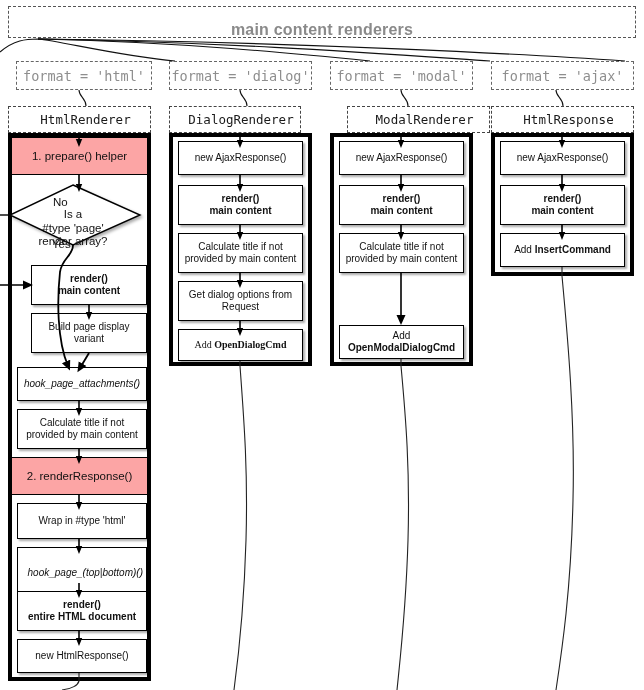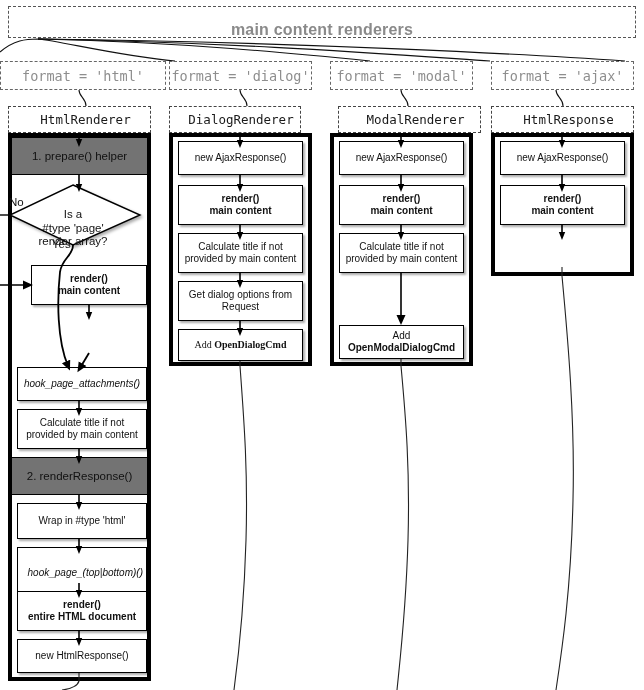--- a/index.html
+++ b/index.html
@@ -52,21 +52,21 @@
     position:absolute;background:#fff;border:1.4px solid #000;box-sizing:border-box;
     display:flex;align-items:center;justify-content:center;text-align:center;
     font-size:10px;color:#111;line-height:1.22;
     box-shadow:2px 2px 2px rgba(0,0,0,.33);
     padding:0 3px;
   }
   .pbox b{font-weight:bold;}
   .pbox.ital{font-style:italic;}
   
   .band{
-    position:absolute;background:#737373;
+    position:absolute;background:#fca5a5;
     border-top:1.4px solid #000;border-bottom:1.4px solid #000;
     box-sizing:border-box;
     display:flex;align-items:center;justify-content:center;
     font-size:11.5px;color:#111;
   }
   .diamond-label{
     position:absolute;font-size:11.5px;color:#111;
   }
   svg{position:absolute;left:0;top:0;overflow:visible;}
 </style>
@@ -87,65 +87,68 @@
       <path d="M 38,39 C 230,42 400,55 490,61"></path>
       <path d="M 38,39 C 300,42 540,55 625,61"></path>
 
       <path d="M 79,90 C 79,97 86,98 86,106"></path>
       <path d="M 240,90 C 240,97 247,98 247,106"></path>
       <path d="M 401,90 C 401,97 408,98 408,106"></path>
       <path d="M 556,90 C 556,97 563,98 563,106"></path>
     </g>
   </svg>
 
-  <div class="fmt" style="left:0;width:166px;">
+  <div class="fmt" style="left:16px;width:136px;">
     <span>format = 'html'</span>
   </div>
   <div class="fmt" style="left:169px;width:143px;">
     <span>format = 'dialog'</span>
   </div>
   <div class="fmt" style="left:330px;width:143px;">
     <span>format = 'modal'</span>
   </div>
   <div class="fmt" style="left:491px;width:143px;">
     <span>format = 'ajax'</span>
   </div>
 
   <div class="rname" style="left:8px;width:143px;">
     <span>HtmlRenderer</span>
   </div>
   <div class="rname" style="left:169px;width:132px;">
     <span>DialogRenderer</span>
   </div>
-  <div class="rname" style="left:338px;width:143px;align-items:center;">
+  <div class="rname" style="left:347px;width:143px;align-items:center;">
     <span>ModalRenderer</span>
   </div>
   <div class="rname" style="left:491px;width:143px;">
     <span>HtmlResponse</span>
   </div>
 
   <div class="rbox" style="left:8px;top:133px;width:143px;height:548px;"></div>
 
   <div class="band" style="left:12px;top:137px;width:135px;height:38px;">
     <span>1. prepare() helper</span>
   </div>
 
   <svg style="left:0;top:0;" width="644" height="690">
     <polygon points="73,185 140,215 73,245 10,215" fill="#fff" stroke="#000" stroke-width="1.4" style="filter:drop-shadow(2px 2px 1.5px rgba(0,0,0,.33))"></polygon>
   </svg>
   <div class="diamond-label" style="left:33px;top:208px;text-align:center;width:80px;line-height:1.18;">
     <div>Is a</div>
     <div>#type 'page'</div>
     <div>render array?</div>
   </div>
-  <div class="diamond-label" style="left:9px;top:196px;">No</div>
+  <div class="diamond-label" style="left:9px;top:196px;padding-left:44px;">No</div>
   <div class="diamond-label" style="left:52px;top:238px;">Yes</div>
 
   <div class="pbox" style="left:31px;top:265px;width:116px;height:40px;font-weight:bold;">
     <span>render()<br>main content</span>
+  </div>
+  <div class="pbox" style="left:31px;top:313px;width:116px;height:40px;">
+    <span>Build page display<br>variant</span>
   </div>
   <div class="pbox ital" style="left:17px;top:367px;width:130px;height:34px;">
     <span>hook_page_attachments()</span>
   </div>
   <div class="pbox" style="left:17px;top:409px;width:130px;height:40px;">
     <span>Calculate title if not<br>provided by main content</span>
   </div>
 
   <div class="band" style="left:12px;top:457px;width:135px;height:38px;">
     <span>2. renderResponse()</span>
@@ -194,20 +197,23 @@
   <div class="pbox" style="left:339px;top:325px;width:125px;height:34px;">
     <span>Add <b>OpenModalDialogCmd</b></span>
   </div>
 
   <div class="rbox" style="left:491px;top:133px;width:143px;height:143px;"></div>
   <div class="pbox" style="left:500px;top:141px;width:125px;height:34px;">
     <span>new AjaxResponse()</span>
   </div>
   <div class="pbox" style="left:500px;top:185px;width:125px;height:40px;font-weight:bold;">
     <span>render()<br>main content</span>
+  </div>
+  <div class="pbox" style="left:500px;top:233px;width:125px;height:34px;">
+    <span>Add <b>InsertCommand</b></span>
   </div>
 
   <svg class="canvas" width="644" height="690">
     <defs>
       <marker id="ah" markerWidth="9" markerHeight="9" refX="4.5" refY="4" orient="auto" markerUnits="userSpaceOnUse">
         <path d="M0,0.6 L8.4,4 L0,7.4 Z" fill="#000"></path>
       </marker>
       <marker id="ah2" markerWidth="11" markerHeight="11" refX="5" refY="5" orient="auto" markerUnits="userSpaceOnUse">
         <path d="M0,0.5 L10,5 L0,9.5 Z" fill="#000"></path>
       </marker>

